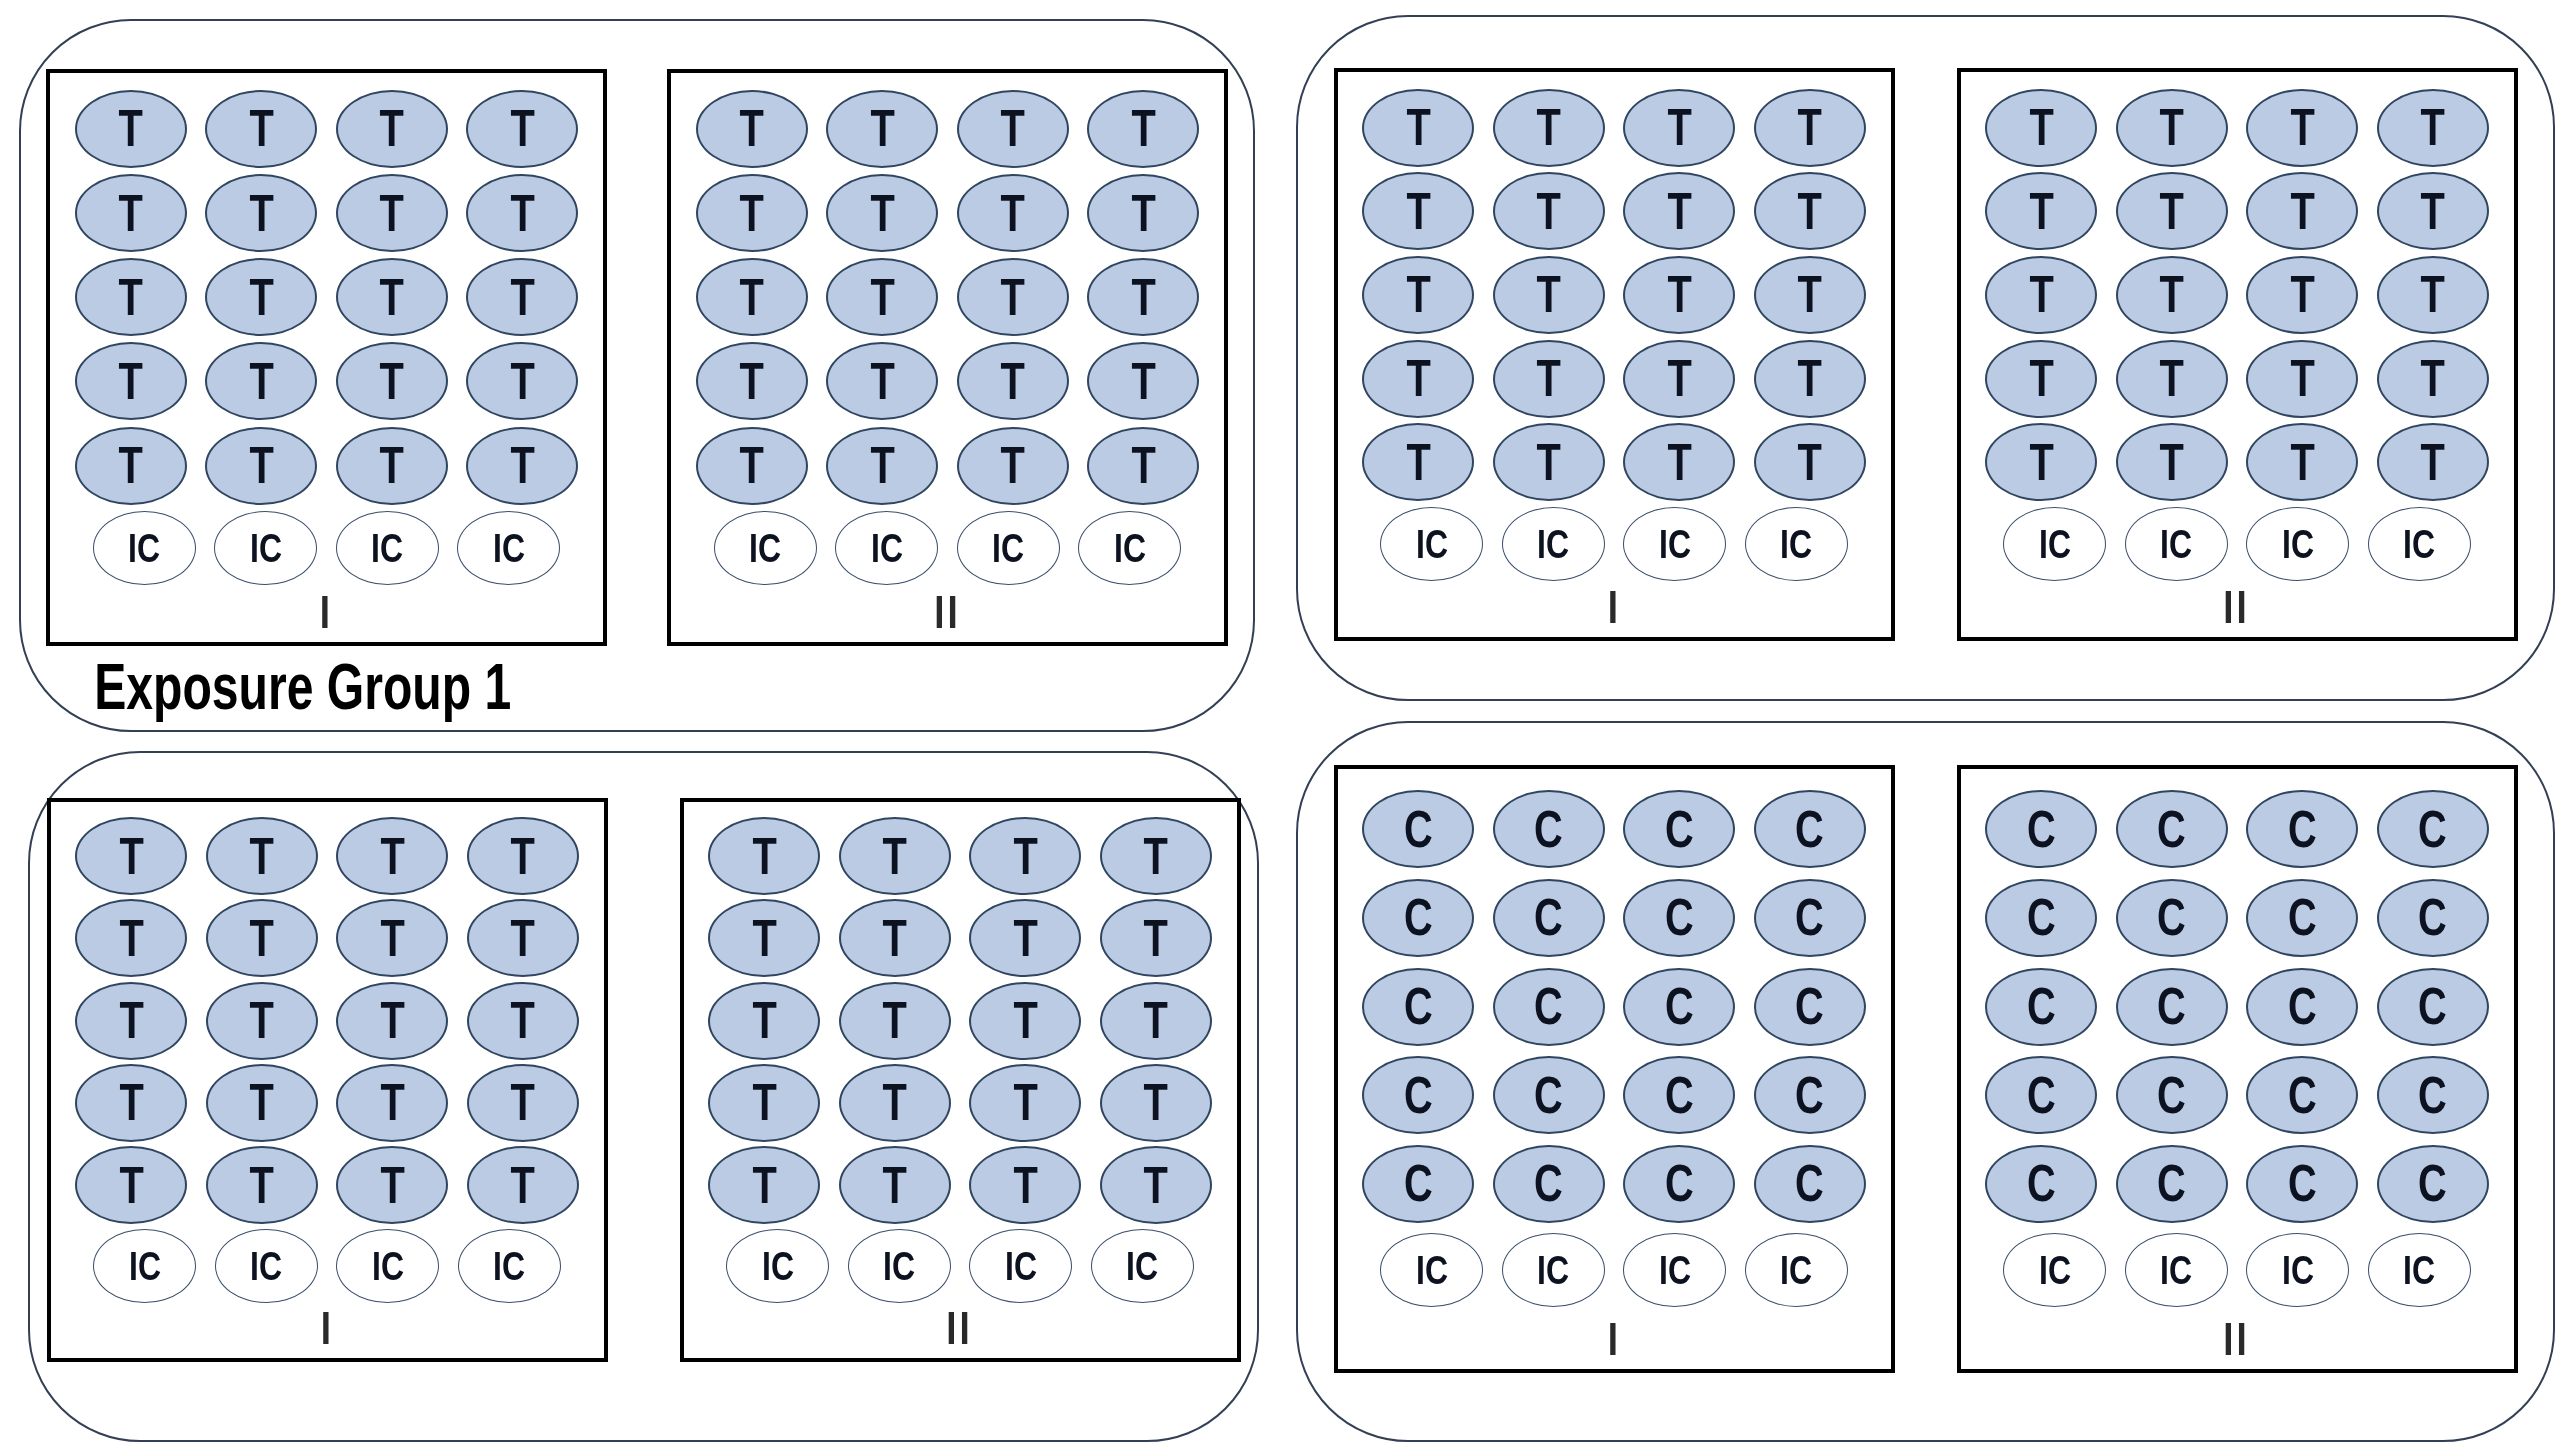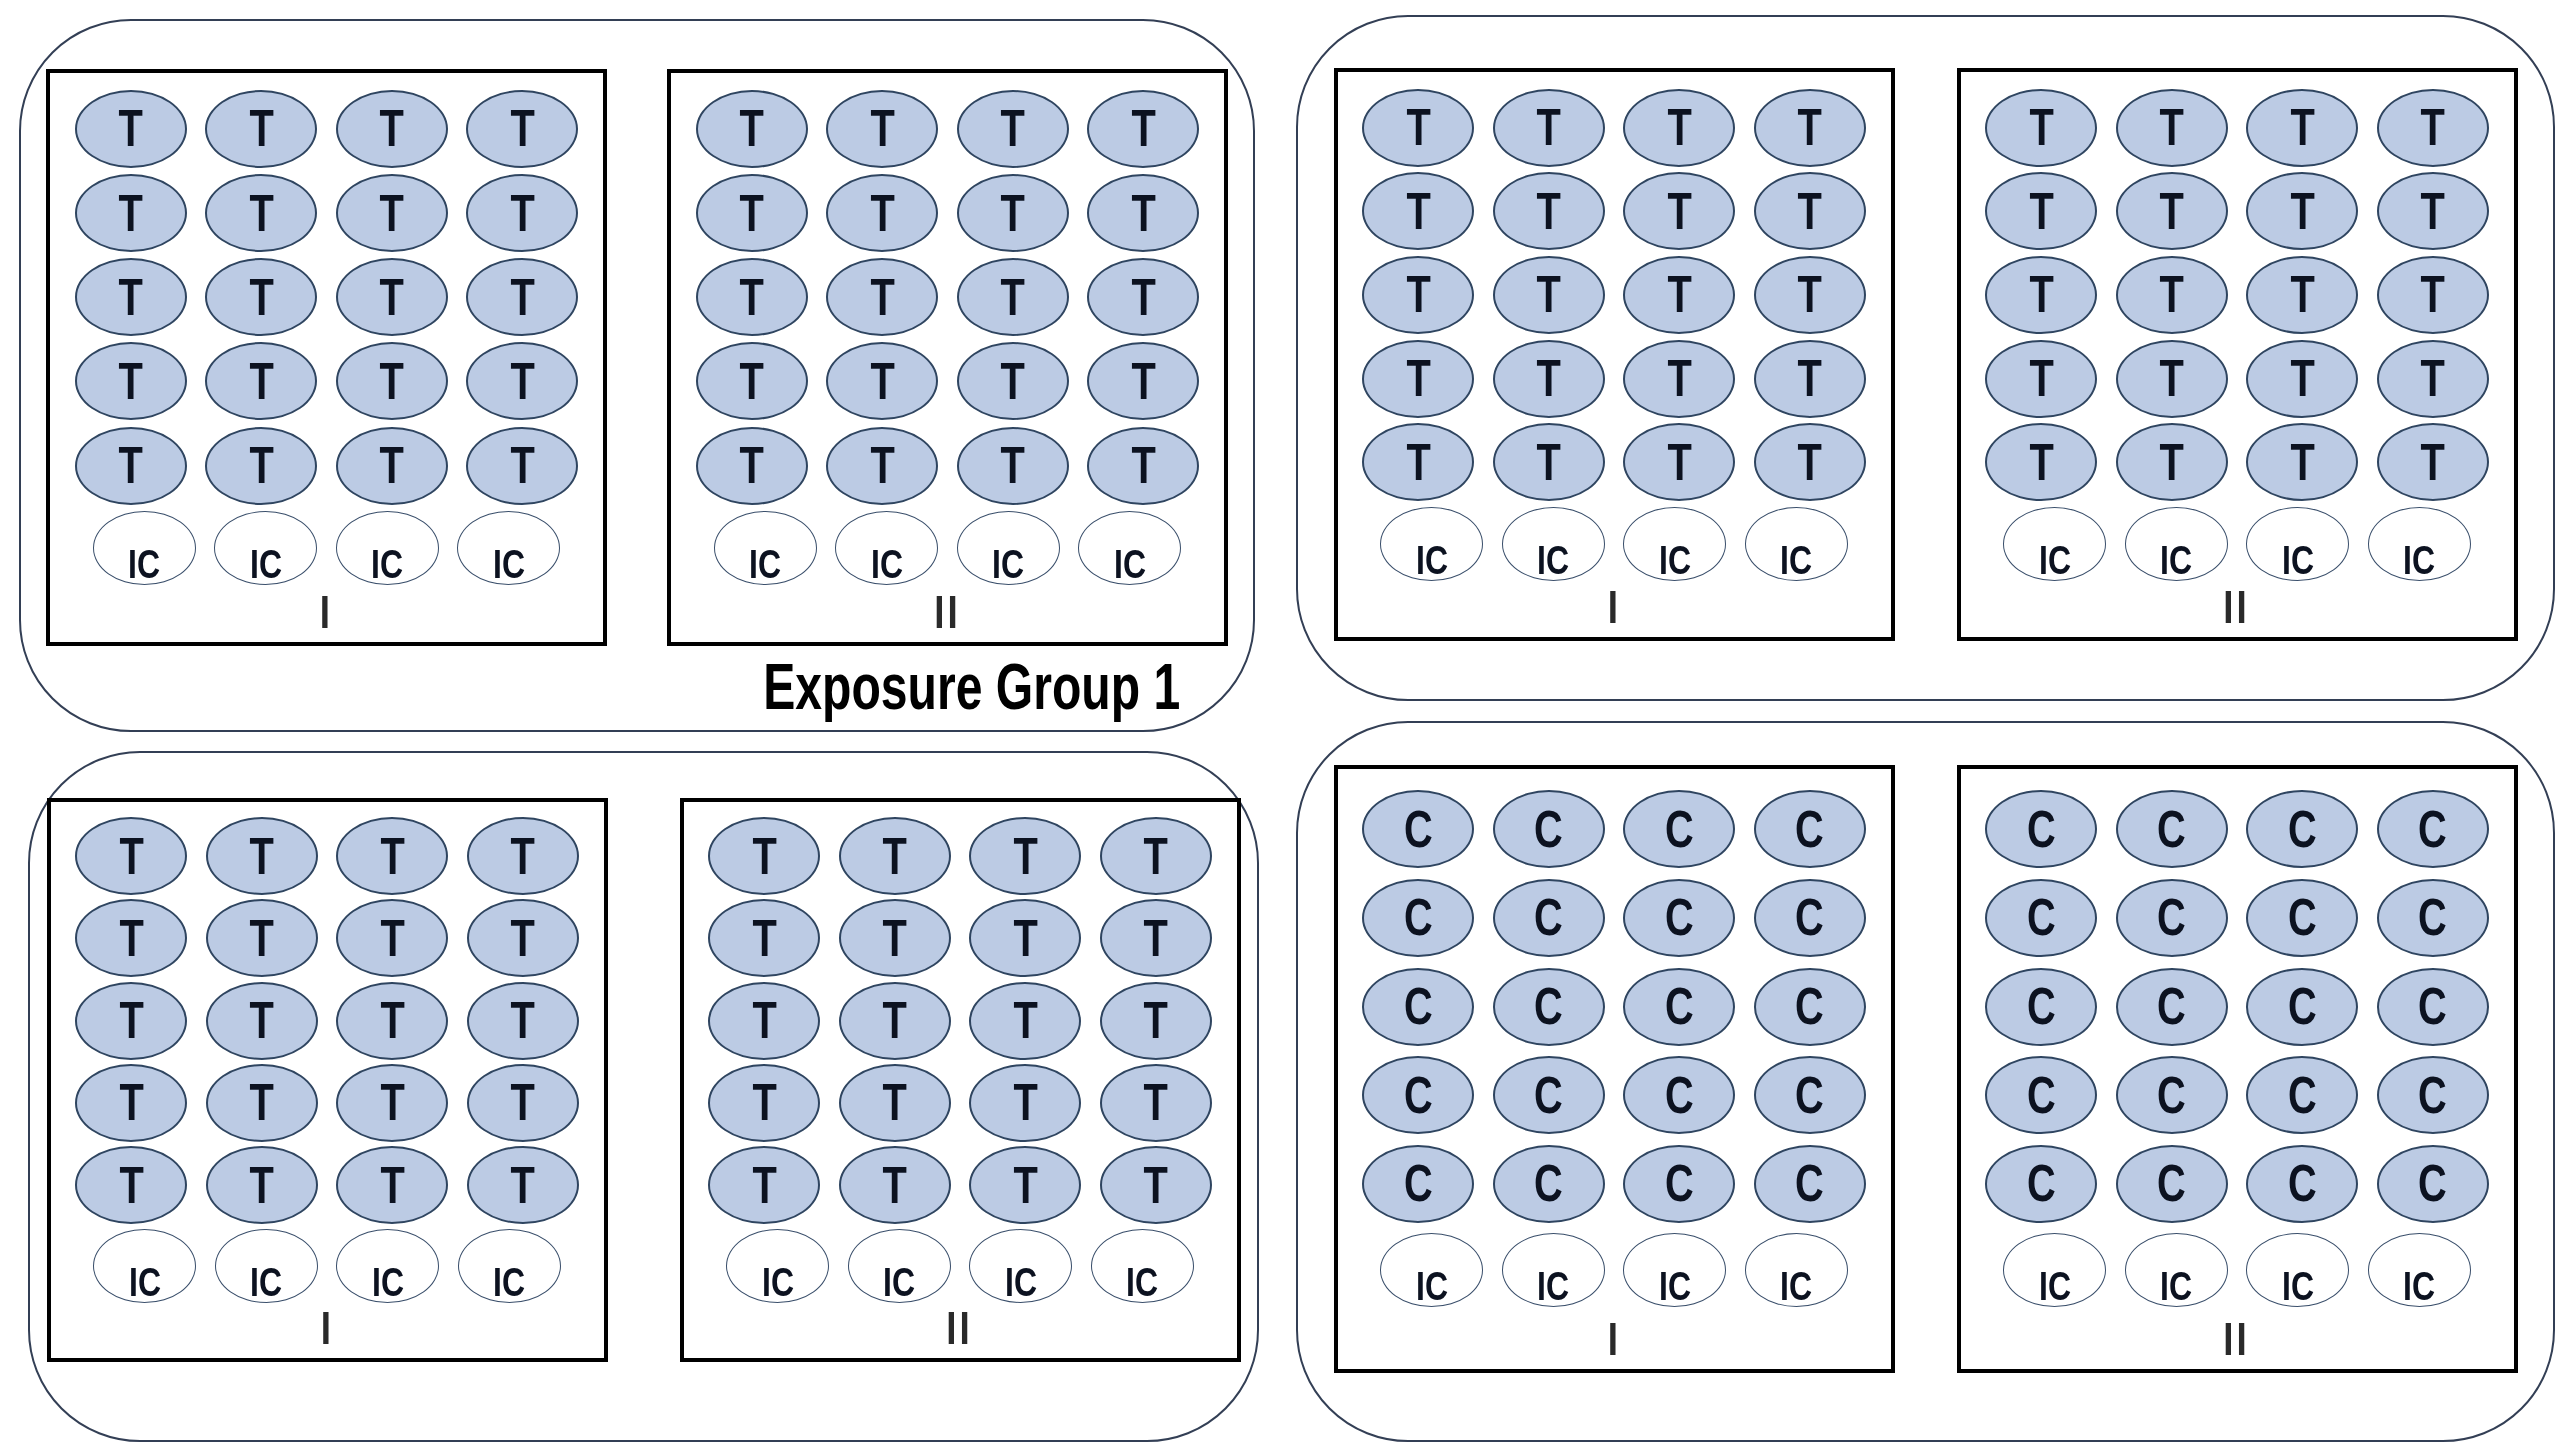--- a/index.html
+++ b/index.html
@@ -62,21 +62,20 @@
     border-radius:50%;
     background:var(--unit-fill,#bccbe4);
     border:2.3px solid var(--unit-border,#2f4560);
     display:flex;align-items:center;justify-content:center;
     flex:none;
   }
   .unit.ic{
     width:103px;height:74px;
     background:var(--ic-fill,#fff);
     border:1.5px solid var(--ic-border,#3a4f6b);
-    align-items:flex-end;
   }
   .letter{
     display:inline-block;
     font-size:51px;font-weight:bold;
     color:var(--letter-color,#0c1220);
     transform:scaleX(0.78);
     line-height:1;
   }
   .ic .letter{font-size:40px;transform:scaleX(0.8);}
 
@@ -90,21 +89,21 @@
     font-size:46px;font-weight:bold;
     color:var(--numeral-color,#2a2a2a);
     transform:scaleX(0.8);
     letter-spacing:3.8px;
     line-height:0.95;
   }
   .glabel{
     margin-top:auto;
     margin-bottom:10.8px;
     flex:none;
-    text-align:right;
+    text-align:left;
     width:100%;
   }
   .glabel span{
     display:inline-block;
     font-size:65px;font-weight:bold;
     color:var(--label-color,#000);
     transform:scaleX(0.74);
     line-height:1;
     white-space:nowrap;
   }

